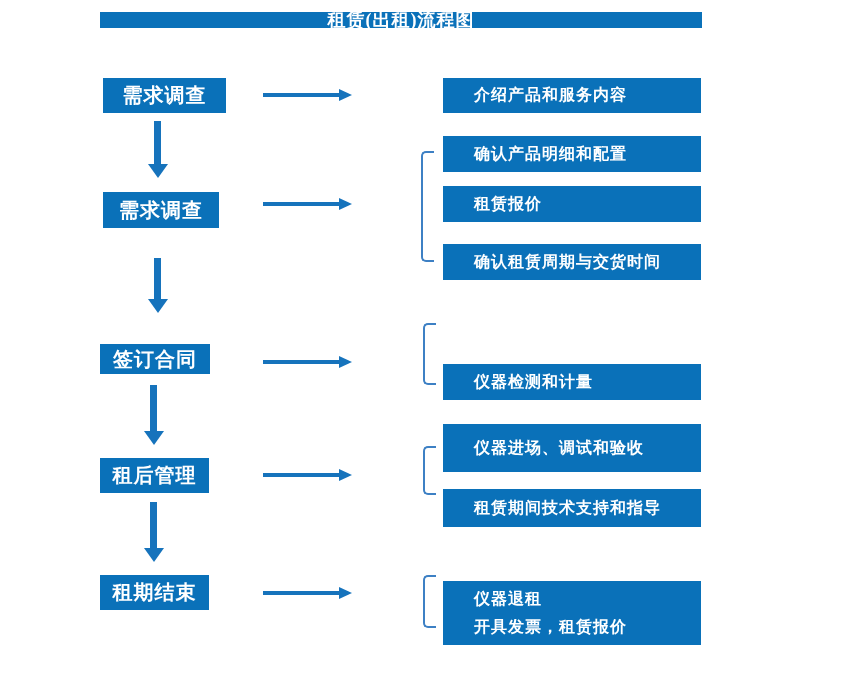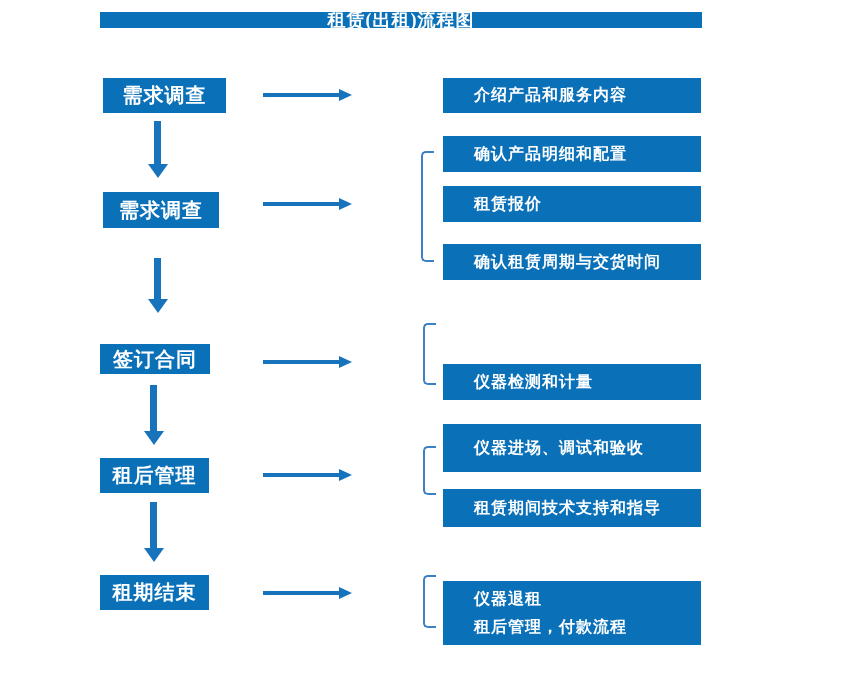--- a/index.html
+++ b/index.html
@@ -85,15 +85,15 @@
   <div class="bracket" style="left:423px;top:575px;height:53px;"></div>
 
   <div class="rbox" style="top:78px;height:35px;">介绍产品和服务内容</div>
   <div class="rbox" style="top:136px;height:36px;">确认产品明细和配置</div>
   <div class="rbox" style="top:186px;height:36px;">租赁报价</div>
   <div class="rbox" style="top:244px;height:36px;">确认租赁周期与交货时间</div>
   <div class="rbox" style="top:364px;height:36px;">仪器检测和计量</div>
   <div class="rbox" style="top:424px;height:48px;">仪器进场、调试和验收</div>
   <div class="rbox" style="top:489px;height:38px;font-family:Liberation Serif, serif;">租赁期间技术支持和指导</div>
   <div class="rbox" style="top:560px;height:36px;margin-top:21px;">仪器退租</div>
-  <div class="rbox" style="top:609px;height:36px;">租后管理，付款流程</div>
+  <div class="rbox" style="top:609px;height:36px;">开具发票，租赁报价</div>
 
 </div>
 
 </body></html>

